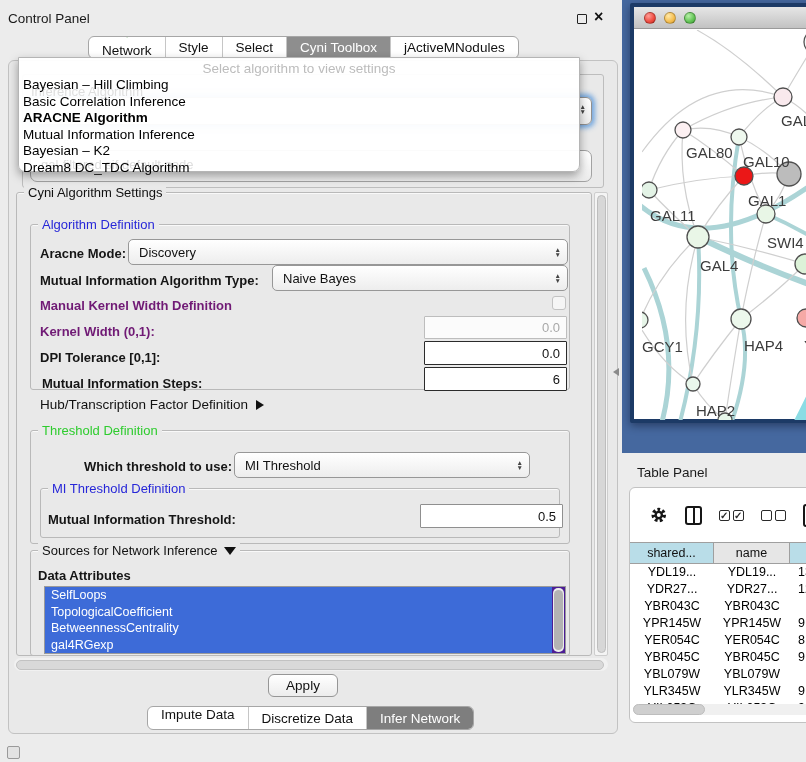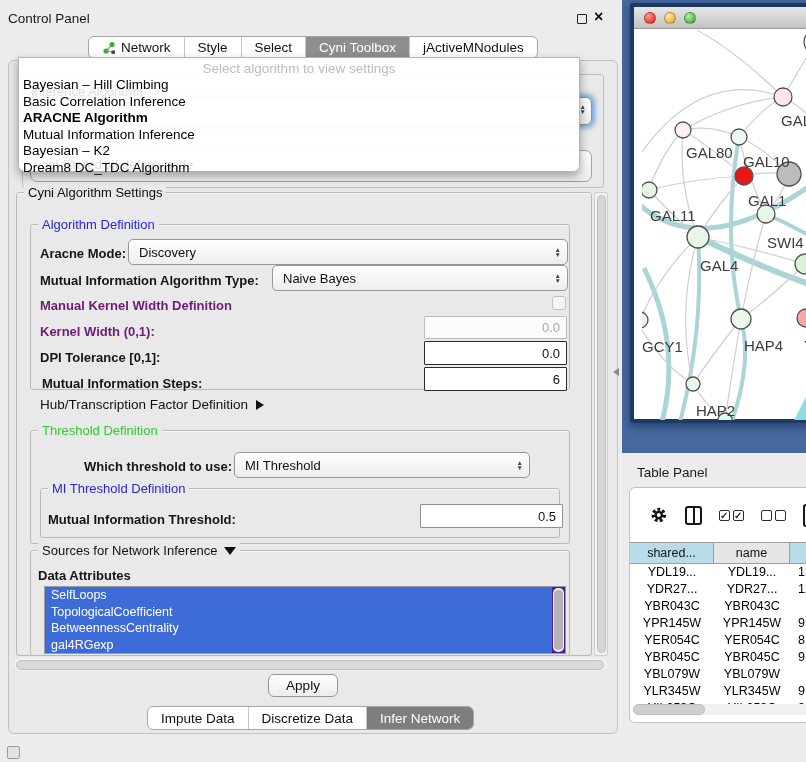--- a/index.html
+++ b/index.html
@@ -12,21 +12,21 @@
   .win-float { position:absolute; left:577px; top:14px; width:10px; height:10px;
                border:1.6px solid #222; border-radius:1px; }
   .win-close { position:absolute; left:594px; top:8px; font-size:16px; font-weight:bold; color:#111; }
 
   
   .tabbar { position:absolute; display:flex; background:#fff; border:1px solid #a6a6a6;
             border-radius:6px; overflow:hidden; }
   .tabbar-top { left:88px; top:36px; height:23px; }
   .tab { display:flex; align-items:center; gap:5px; padding:0 13px; font-size:13.5px;
          color:#111; border-left:1px solid #c6c6c6; white-space:nowrap; }
-  .tab:first-child { border-left:none; }
+  .tab:first-child { border-left:none;flex-direction:column; }
   .tab.sel { background:#8e8e8e; color:#fff; }
   .tabbar-bottom { left:147px; top:706px; height:24px; }
   .tabbar-bottom .tab.sel { background:#7e7e7e; }
 
   
   .cp-panel { position:absolute; left:8px; top:60px; width:610px; height:674px;
               background:#e9e9e9; border:1px solid #c2c2c2; border-radius:6px; }
 
   
   .gbox { position:absolute; border:1px solid #b9b9b9; border-radius:3px;

